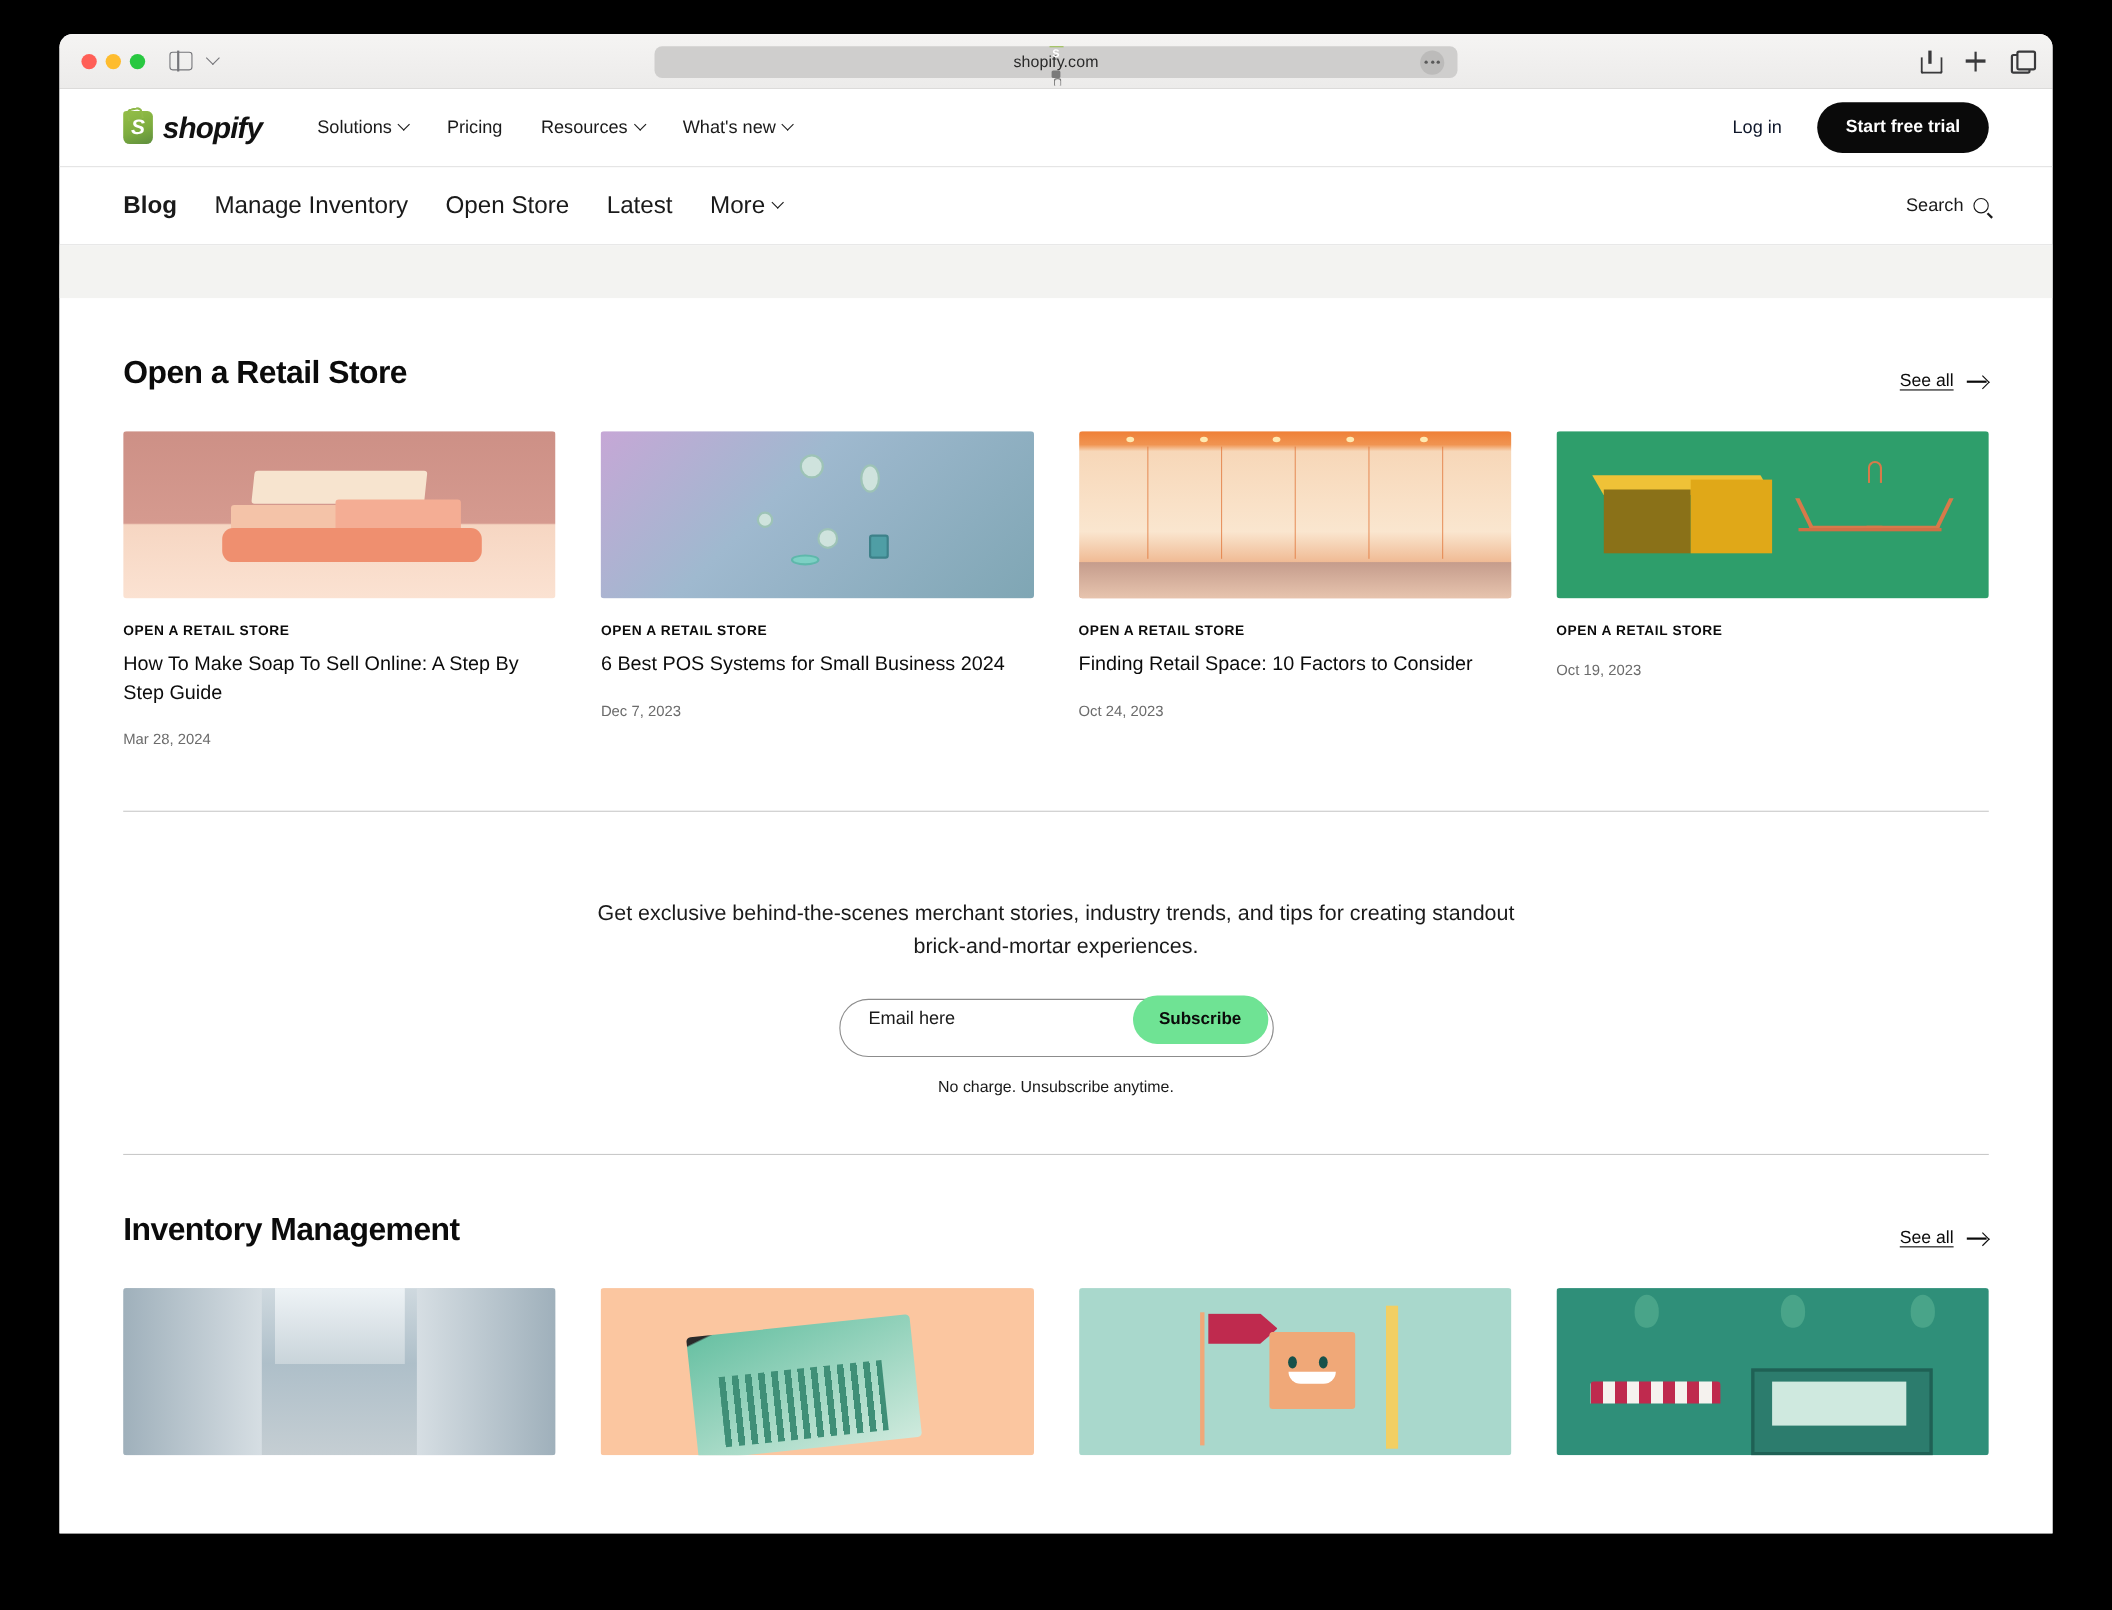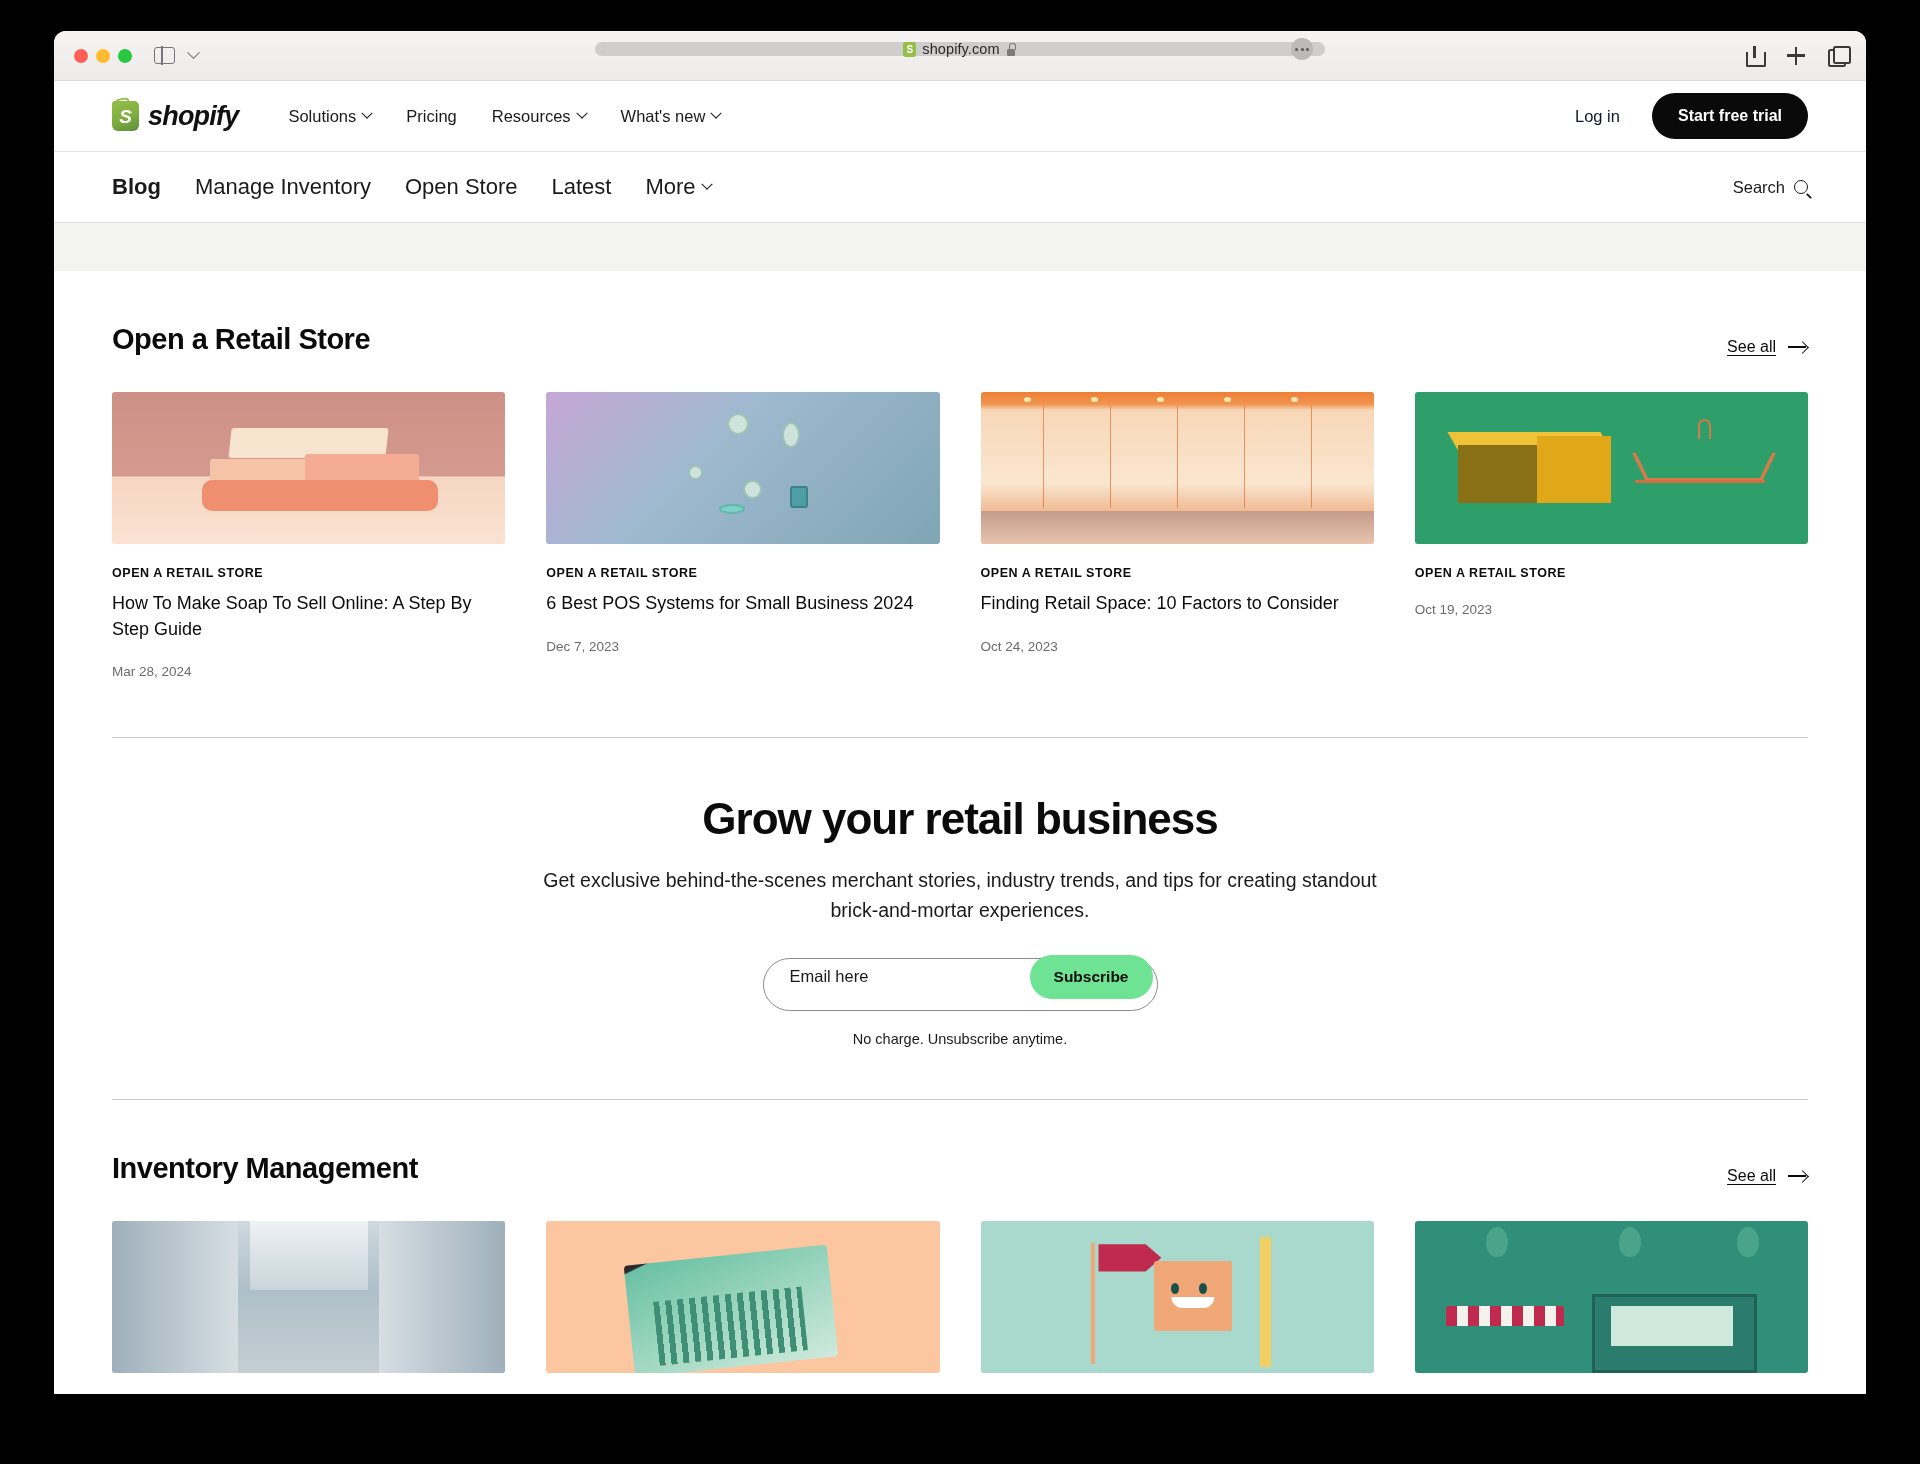--- a/index.html
+++ b/index.html
@@ -42,25 +42,26 @@
     margin-left: 22px; display: flex; align-items: center; gap: 14px;
   }
   .sb-icon { width: 21px; height: 17px; border: 1.6px solid #76767a; border-radius: 3px; position: relative; }
   .sb-icon::after { content:""; position:absolute; left:6px; top:-1.6px; bottom:-1.6px; width:1.6px; background:#76767a; }
   .chev-sm { width: 9px; height: 9px; border-right: 1.6px solid #76767a; border-bottom: 1.6px solid #76767a; transform: rotate(45deg) translate(-2px,-2px); }
 
   .urlbar {
     position: absolute;
     left: 50%; transform: translateX(-50%);
     top: 11px;
-    width: 730px; height: 14px;
+    width: 730px; height: 29px;
     background: #cfcecd;
     border-radius: 7px;
     display: flex; align-items: center; justify-content: center;
     gap: 6px;
+    flex-direction: column;
   }
   .url-text { font-size: 14.5px; color: #2a2a2a; letter-spacing: .1px; }
   .favicon {
     width: 13px; height: 15px; background: #95bf47; border-radius: 2px 2px 3px 3px;
     position: relative; display:inline-block;
   }
   .favicon::after{content:"S";position:absolute;inset:0;color:#fff;font-size:10px;font-weight:bold;text-align:center;line-height:15px;}
   .lock { width: 11px; height: 13px; position: relative; display: inline-block; }
   .lock::before { content:""; position:absolute; left:1.5px; bottom:0; width:8px; height:7px; background:#7a7a7a; border-radius:1.5px; }
   .lock::after { content:""; position:absolute; left:3px; top:0.5px; width:5px; height:6px; border:1.6px solid #7a7a7a; border-bottom:none; border-radius:3px 3px 0 0; }
@@ -401,21 +402,20 @@
             </div>
           </div>
           <div class="card-tag">OPEN A RETAIL STORE</div>
           <div class="card-date">Oct 19, 2023</div>
         </div>
       </div>
 
       <div class="divider"></div>
 
       <div class="news">
-        <div class="news-title">Grow your retail business</div>
         <div class="news-sub">Get exclusive behind-the-scenes merchant stories, industry trends, and tips for creating standout brick-and-mortar experiences.</div>
         <div class="news-form">
           <input class="news-input" type="text" placeholder="Email here" style="">
           <button class="subscribe-btn">Subscribe</button>
         </div>
         <div class="news-note">No charge. Unsubscribe anytime.</div>
       </div>
 
       <div class="divider" style="margin-top:52px;"></div>
 

